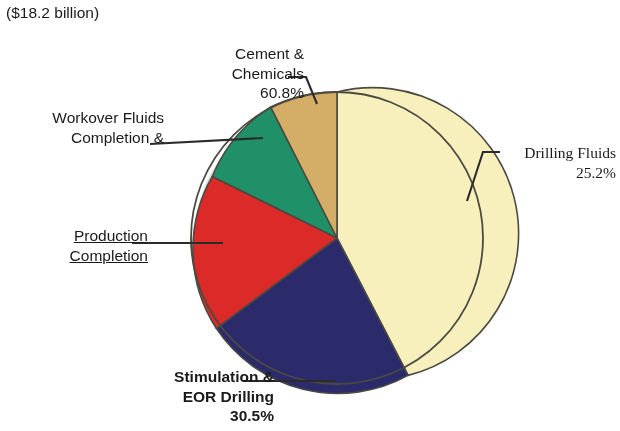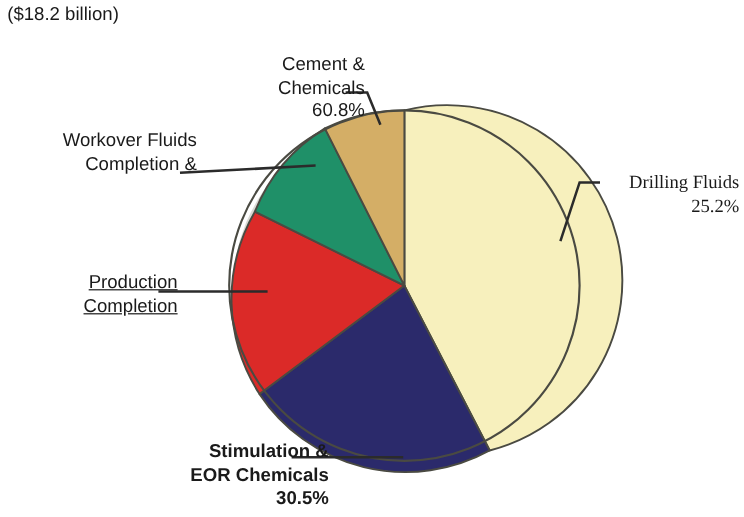--- a/index.html
+++ b/index.html
@@ -97,21 +97,21 @@
     <span class="ln">Completion &amp;</span>
   </div>
 
   <div class="callout ta-c" id="label-production">
     <span class="ln">Production</span>
     <span class="ln">Completion</span>
   </div>
 
   <div class="callout ta-c" id="label-stimulation">
     <span class="ln">Stimulation &amp;</span>
-    <span class="ln">EOR Chemicals</span>
+    <span class="ln">EOR Drilling</span>
     <span class="ln">30.5%</span>
   </div>
 
   <div class="callout ta-c" id="label-drilling">
     <span class="ln">Drilling Fluids</span>
     <span class="ln">25.2%</span>
   </div>
 
 </div>
 

